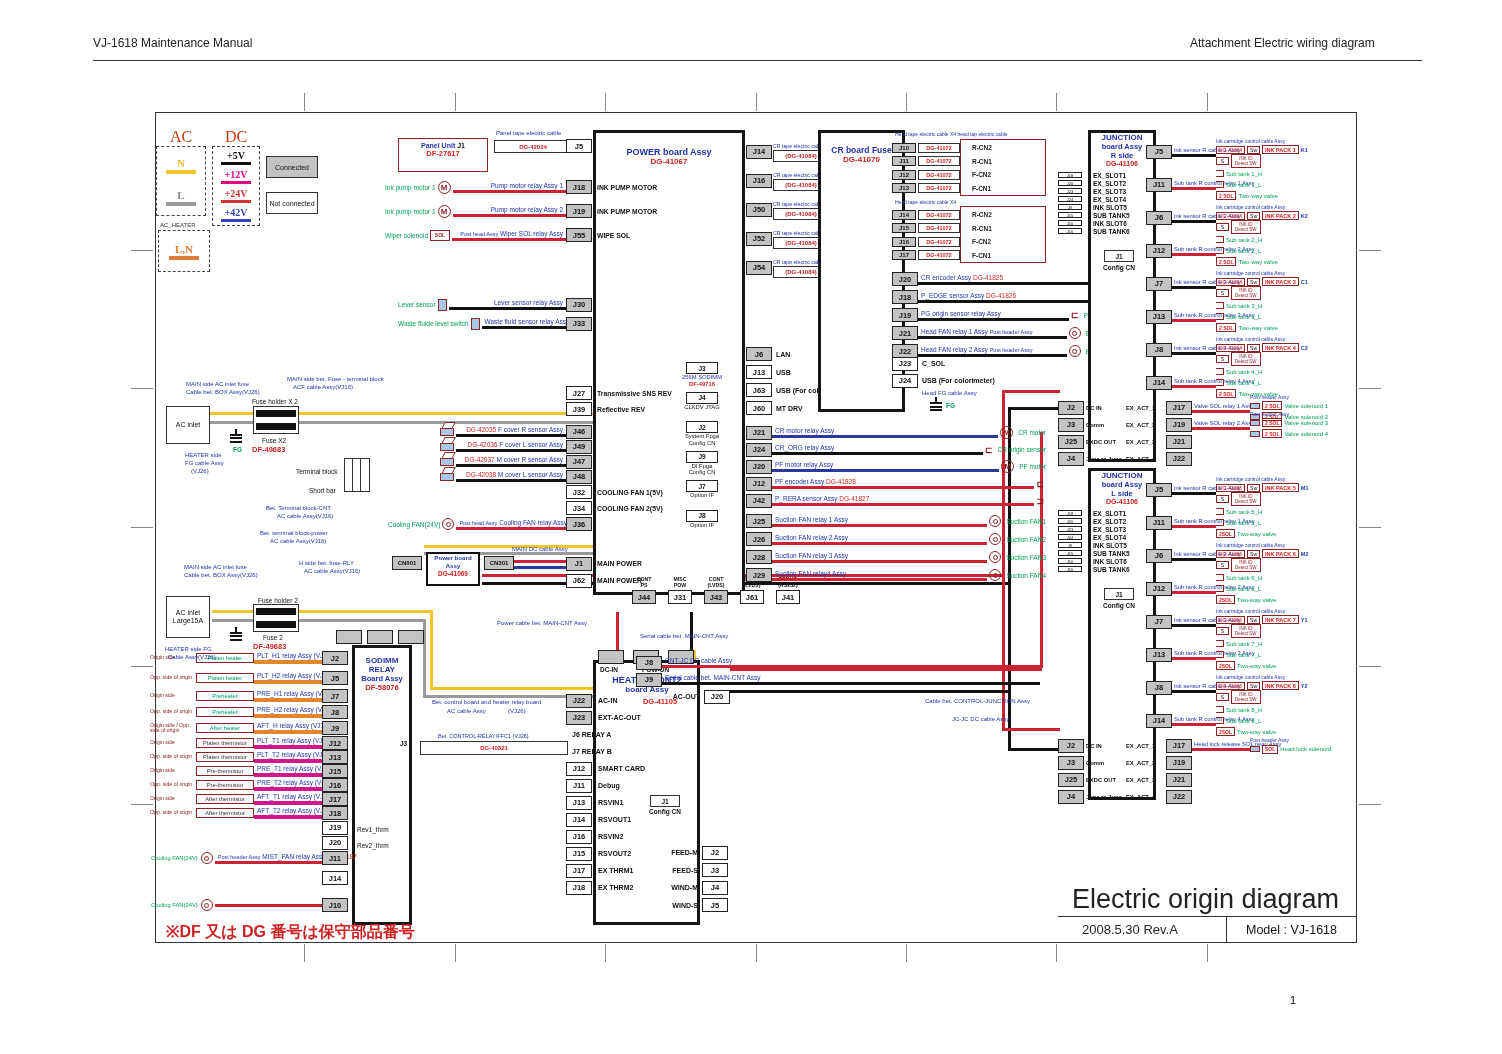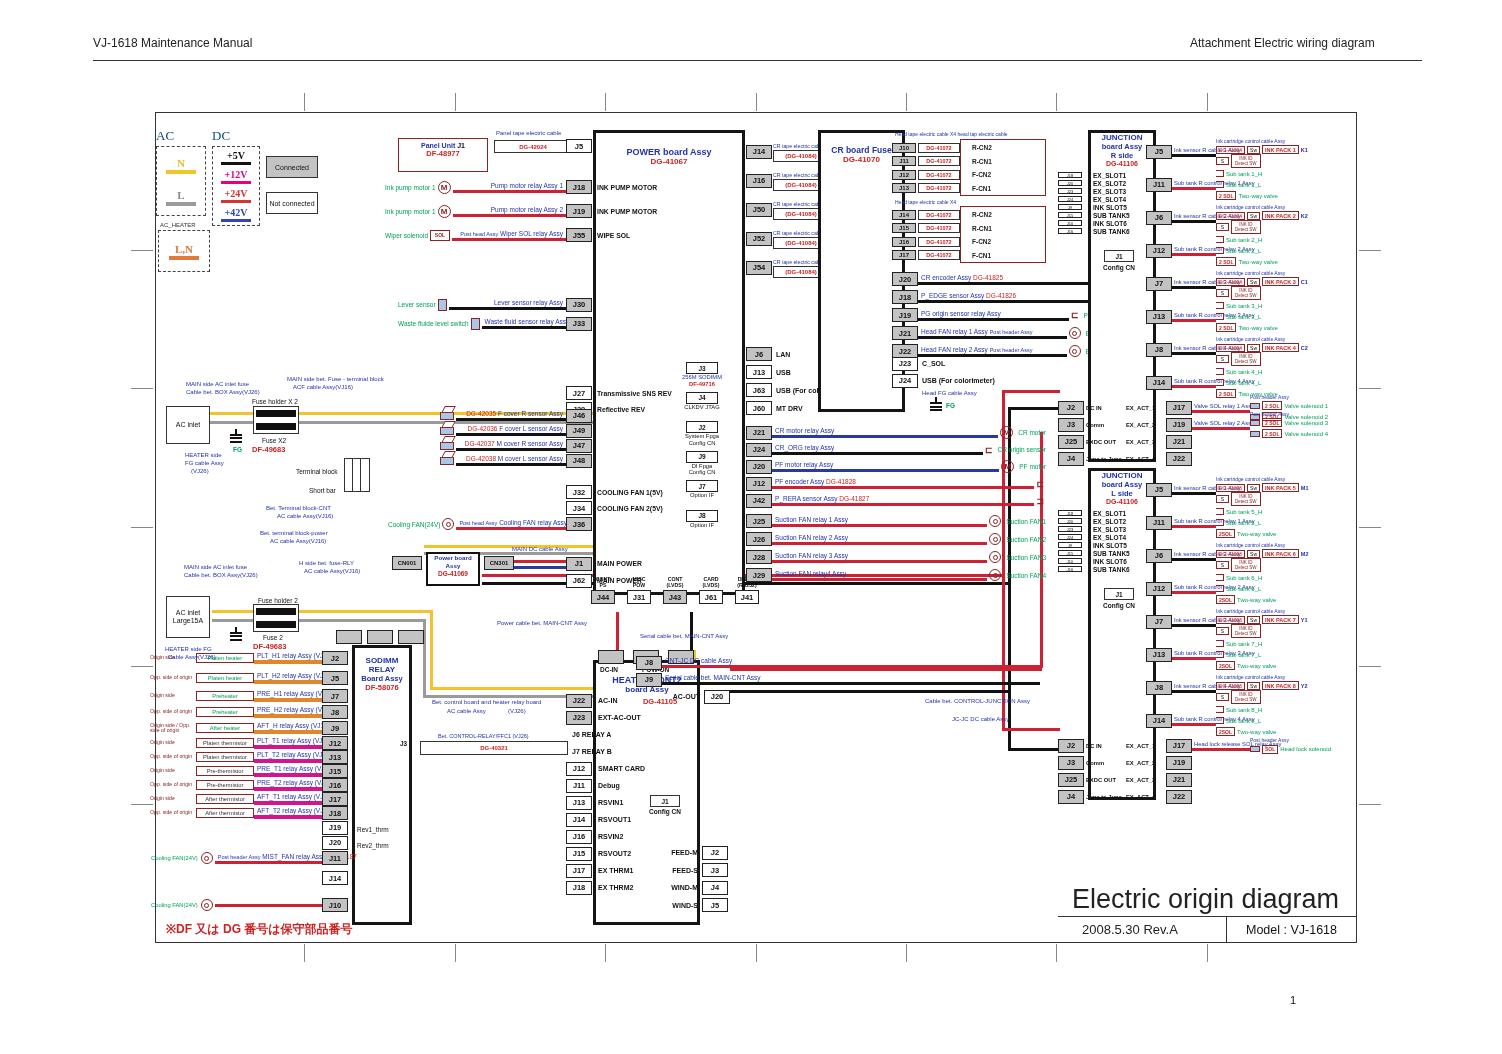--- a/index.html
+++ b/index.html
@@ -16,21 +16,21 @@
   .frame{border:1.5px solid #333}
   .ruler{display:flex}
   .ruler span{flex:1;text-align:center;font-size:12px;color:#333;border-right:1px solid #888}
   .ruler span:last-child{border-right:none}
   .vruler{display:flex;flex-direction:column}
   .vruler span{flex:1;display:flex;align-items:center;justify-content:center;font-size:12px;color:#333;border-bottom:1px solid #888}
   .vruler span:last-child{border-bottom:none}
 
   
   .dash{border:1.2px dashed #444;background:#fff}
-  .ltitle{font-family:"Liberation Serif",serif;font-size:13px;color:#0c4a6e}
+  .ltitle{font-family:"Liberation Serif",serif;font-size:16px;text-align:center;color:#c2410c}
   .litem{display:flex;flex-direction:column;align-items:center;justify-content:center}
   .lt{font-family:"Liberation Serif",serif;font-size:11px;font-weight:bold}
   .lbar{width:30px;height:4px;margin-top:1px}
   .c-yel .lt{color:#e8bd2a}.c-yel .lbar{background:#f0c42a}
   .c-gry .lt{color:#8a8a8a}.c-gry .lbar{background:#9a9a9a}
   .c-blk .lt{color:#111}.c-blk .lbar{background:#111}
   .c-mag .lt{color:#e6007e}.c-mag .lbar{background:#e6007e}
   .c-red .lt{color:#d43333}.c-red .lbar{background:#d43333}
   .c-blu .lt{color:#3344bb}.c-blu .lbar{background:#3344bb}
   .c-org .lt{color:#e07b39}.c-org .lbar{background:#e07b39}
@@ -174,21 +174,21 @@
                            linear-gradient(#fff 0 0)}
   .pwr{position:absolute;border:2.5px solid #111;background:#fff;text-align:center}
   .pwr .t{font-size:6.2px;color:#2233aa;font-weight:bold;line-height:8px}
   .pwr .p{font-size:6.5px;color:#cc2222;font-weight:bold}
 
   
   .bigtitle{position:absolute;font-size:27px;color:#222}
   .tbline{position:absolute;border-top:1.5px solid #333}
   .tbbox{position:absolute;border:1.5px solid #333;display:flex;align-items:center;justify-content:center;font-size:12.5px}
   .revtxt{position:absolute;font-size:13px;color:#222}
-  .fnote{position:absolute;font-size:12px;color:#cc2222;font-weight:bold}
+  .fnote{position:absolute;font-size:16px;color:#cc2222;font-weight:bold}
 </style>
 </head>
 <body>
 
 <span class="abs hdr" style="left:93px;top:36px">VJ-1618 Maintenance Manual</span>
 <span class="abs hdr" style="left:1190px;top:36px">Attachment   Electric wiring diagram</span>
 <div class="abs hrule" style="left:93px;top:60px;width:1329px"></div>
 
 <div class="abs frame" style="left:155px;top:112px;width:1202px;height:831px"></div>
 <div class="abs ruler" style="left:155px;top:93px;width:1202px;height:18px">
@@ -298,21 +298,21 @@
 <div class="bw c-redw" style="left:1040px;top:432px;width:3px;height:236px"></div>
 <div class="bw c-redw" style="left:730px;top:668px;width:312px;height:3px"></div>
 <div class="bw c-blkw" style="left:730px;top:690px;width:278px;height:3px"></div>
 <div class="bw c-redw" style="left:616px;top:612px;width:3px;height:40px"></div>
 <div class="bw c-blkw" style="left:690px;top:612px;width:3px;height:38px"></div>
 <div class="bw c-redw" style="left:514px;top:560px;width:52px;height:3px"></div>
 <div class="bw c-bluw" style="left:514px;top:566px;width:52px;height:3px"></div>
 
 <div class="abs" style="left:398px;top:138px;width:90px;height:34px;border:1.5px solid #8b2323;background:#fff;text-align:center">
   <div style="font-size:7px;color:#2233aa;font-weight:bold;margin-top:3px"><span>Panel Unit</span> <span style="color:#111">J1</span></div>
-  <div style="font-size:7.5px;color:#cc2222;font-weight:bold">DF-48977</div>
+  <div style="font-size:7.5px;color:#cc2222;font-weight:bold">DF-27617</div>
 </div>
 <span class="blbl" style="left:496px;top:130px">Panel tape electric cable</span>
 <div class="abs cbox" style="left:494px;top:140px;width:78px;height:13px;position:absolute">DG-42024</div>
 <div class="abs chip cw" style="left:566px;top:139px;background:#fff">J5</div>
 
 <div class="board" style="left:593px;top:130px;width:152px;height:465px">
   <div class="btitle" style="font-size:9px;margin-top:14px">POWER board Assy</div>
   <div class="bpart" style="font-size:8px">DG-41067</div>
 </div>
 
@@ -382,21 +382,21 @@
     <span class="inner">Transmissive SNS REV</span>
   </div>
     <div class="row nw cw">
     <span class="ww">
         <span class="wire"></span>
       </span>
     <span class="chip">J39</span>
     <span class="inner">Reflective REV</span>
   </div>
   </div>
-<div id="mlg4" class="grp" style="left:438px;top:408px;width:154px">
+<div id="mlg4" class="grp" style="left:438px;top:424px;width:154px">
 
 <div class="row w-blk">
     <span class="icon ic-cov"></span>
     <span class="ww">
         <span class="wl"><span class="part">DG-42035</span> <span>F cover R sensor Assy</span></span>
         <span class="wire"></span>
       </span>
     <span class="chip">J46</span>
   </div>
     <div class="row w-blk">
@@ -503,21 +503,21 @@
     <span class="mi1">Option IF</span>
 
   </div>
     <div class="micell">
     <span class="michip">J8</span>
     <span class="mi1">Option IF</span>
 
   </div>
   </div>
 
-<div id="mbottom" class="grp" style="left:585px;top:576px;width:180px">
+<div id="mbottom" class="grp" style="left:626px;top:576px;width:180px">
 
 <div class="bcell">
     <span class="bl">CONT</span>
     <span class="bl">PS</span>
     <span class="chip">J44</span>
   </div>
     <div class="bcell cw">
     <span class="bl">MISC</span>
     <span class="bl">POW</span>
     <span class="chip">J31</span>

